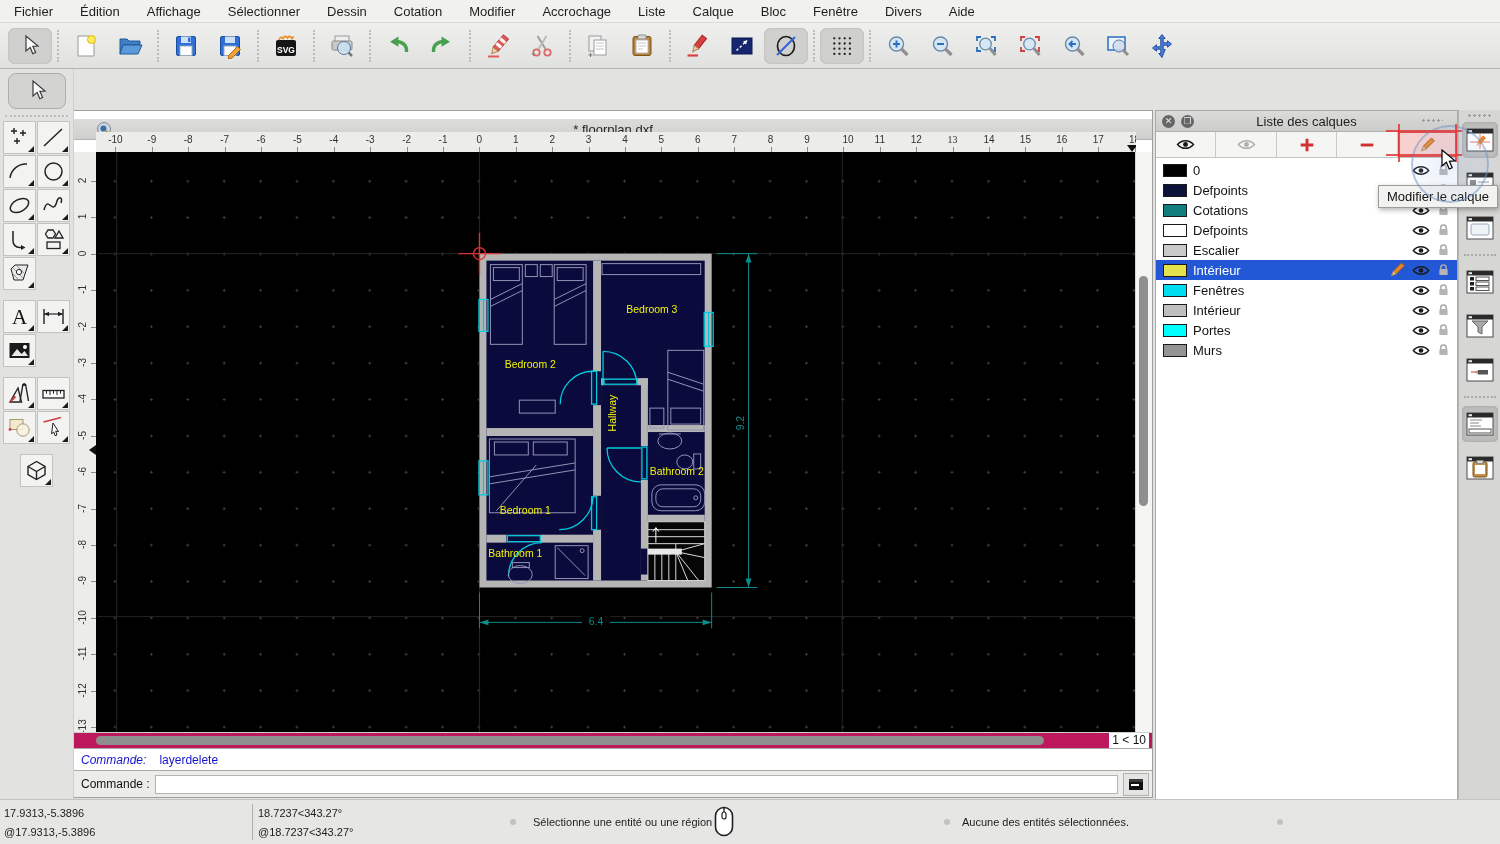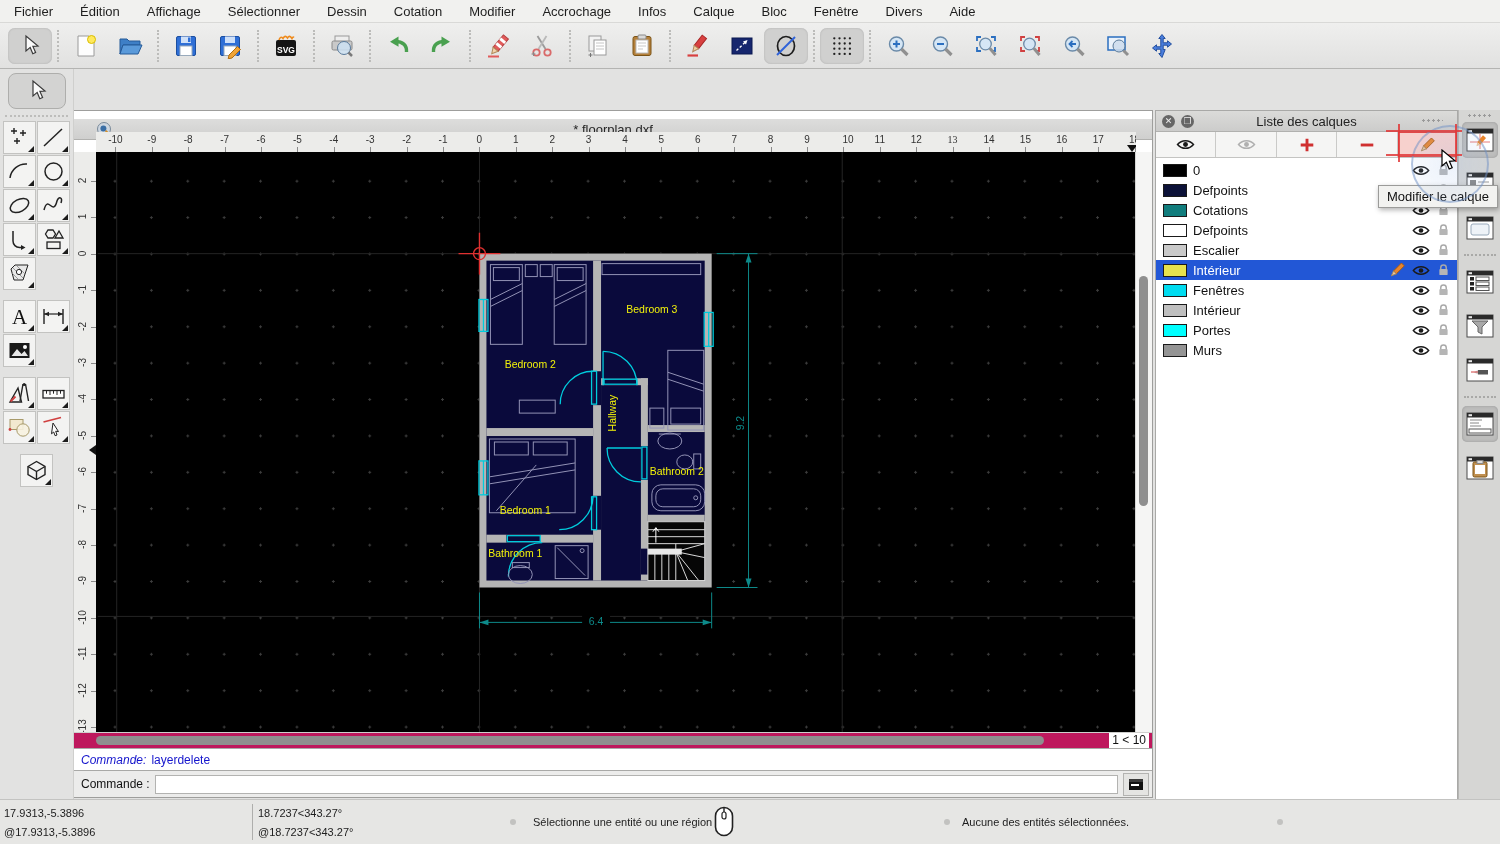--- a/index.html
+++ b/index.html
@@ -64,21 +64,21 @@
   .plan-svg{position:absolute;left:0;top:0;width:100%;height:100%}
   .vscroll{position:absolute;right:0;top:41px;width:16px;bottom:64px;background:#f5f5f4;
            border-left:1px solid #d6d6d4}
   .vthumb{position:absolute;left:3px;width:9px;top:124px;height:230px;border-radius:5px;background:#8f8f8f}
   .hscrollrow{position:absolute;left:0;right:0;bottom:48px;height:16px;background:#be185d;
               border-top:1px solid #cfcfcd}
   .hthumb{position:absolute;left:22px;top:3px;height:9px;width:948px;border-radius:5px;background:#8f8f8f}
   .zoomind{position:absolute;right:3px;top:0;font-size:12px;color:#111;background:#fff;
            height:15px;line-height:15px;padding:0 3px}
   .historyrow{position:absolute;left:0;right:0;bottom:26px;height:22px;background:#fff;
-              border-top:1px solid #a9a9a7;display:flex;align-items:center;gap:5px;
+              border-top:1px solid #a9a9a7;display:flex;align-items:center;gap:13px;
               padding-left:7px;font-size:12px;color:#1414cc}
   .historyrow .lbl{font-style:italic}
   .inputrow{position:absolute;left:0;right:0;bottom:0;height:26px;background:#ececeb;
             border-top:1px solid #a9a9a7;display:flex;align-items:center;font-size:12px;
             color:#111;padding:0 3px 0 7px;gap:5px}
   .cmdfield{flex:1;height:17px;background:#fff;border:1px solid #b3b3b1;font-size:12px;
             font-family:inherit;padding:0 4px;outline:none}
   .cmdbtn{width:24px;height:21px;background:#e4e4e2;border:1px solid #b3b3b1;
           display:flex;align-items:center;justify-content:center}
 
@@ -145,21 +145,21 @@
 
 <div class="menubar" id="menubar">
     <span class="menu-item">Fichier</span>
     <span class="menu-item">Édition</span>
     <span class="menu-item">Affichage</span>
     <span class="menu-item">Sélectionner</span>
     <span class="menu-item">Dessin</span>
     <span class="menu-item">Cotation</span>
     <span class="menu-item">Modifier</span>
     <span class="menu-item">Accrochage</span>
-    <span class="menu-item">Infos</span>
+    <span class="menu-item">Liste</span>
     <span class="menu-item">Calque</span>
     <span class="menu-item">Bloc</span>
     <span class="menu-item">Fenêtre</span>
     <span class="menu-item">Divers</span>
     <span class="menu-item">Aide</span>
   </div>
 
 <div class="toolbar" id="toolbar">
     <div class="tb-btn pressed">
       <span>

